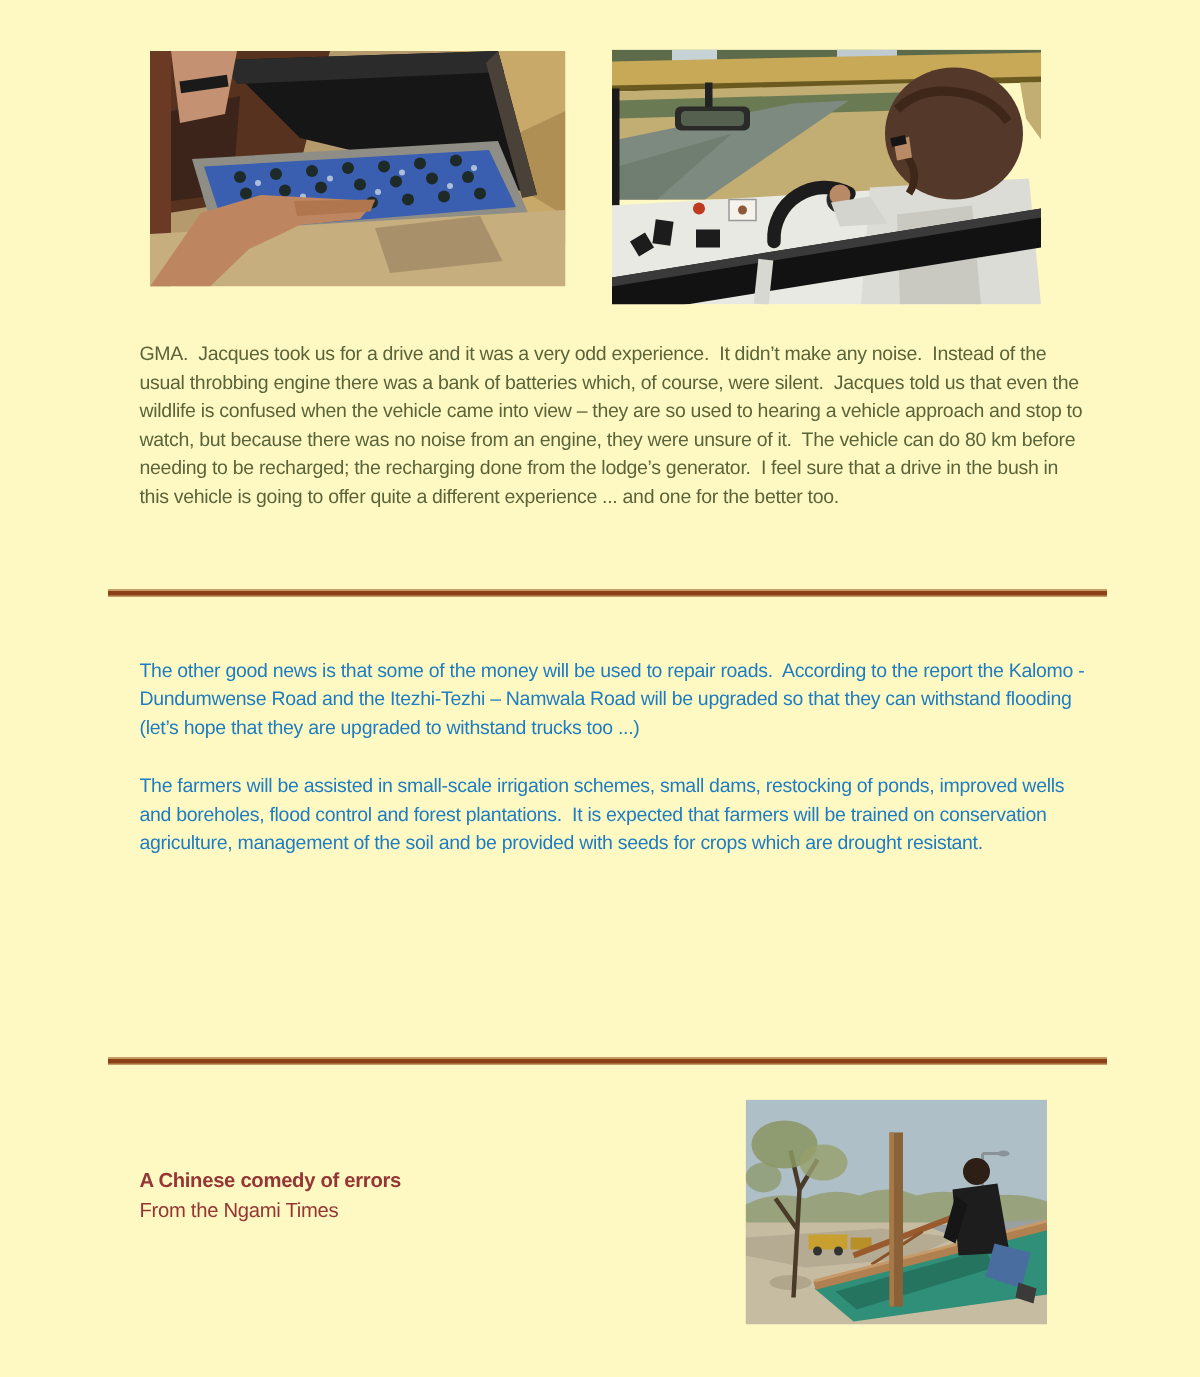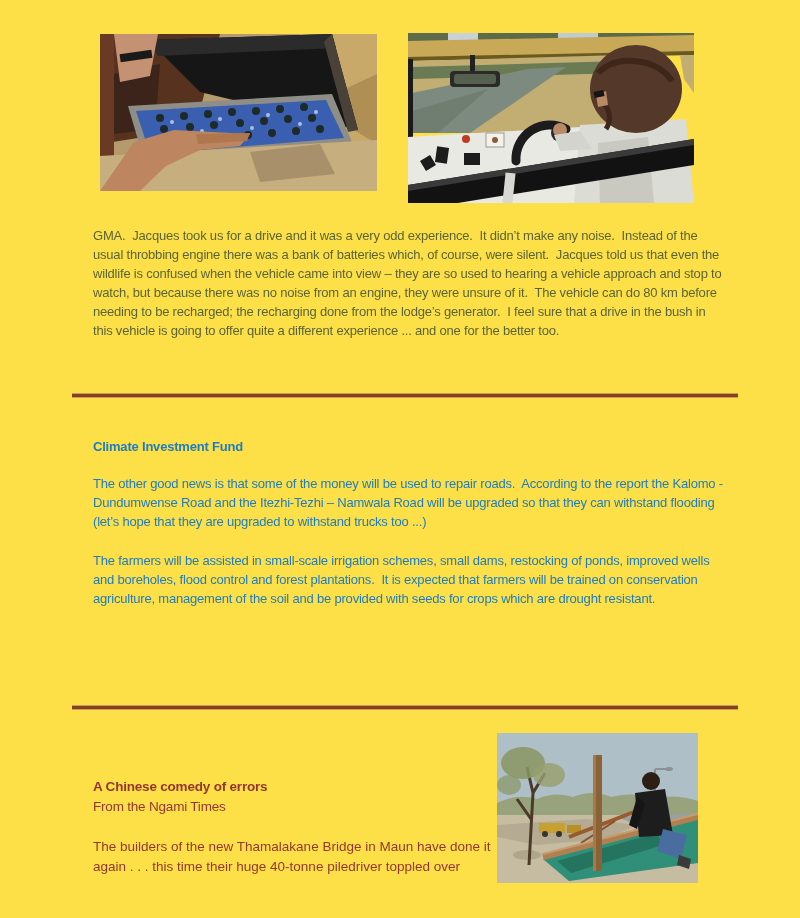--- a/index.html
+++ b/index.html
@@ -1,21 +1,21 @@
 <!DOCTYPE html>
 <html><head>
 <meta charset="utf-8">
 <style>
   * { box-sizing: border-box; margin: 0; padding: 0; }
   html, body { background: #ffffff; }
   .page {
     position: relative;
     width: 800px;
     height: 918px;
-    background: #fde047;
+    background: #fef9c3;
     font-family: "Liberation Sans", "DejaVu Sans", sans-serif;
     overflow: hidden;
   }
   .photo { position: absolute; overflow: hidden; }
   .photo svg { display: block; width: 100%; height: 100%; }
   .photo-left   { left: 100px; top: 34px;  width: 277px; height: 157px; }
   .photo-right  { left: 408px; top: 33px;  width: 286px; height: 170px; }
   .photo-bottom { left: 497px; top: 733px; width: 201px; height: 150px; }
 
   .bodytext {
@@ -181,21 +181,20 @@
       <polygon points="0,152 286,106 286,112 0,158" fill="#3A3A3A"></polygon>
       <rect x="96" y="140" width="10" height="30" fill="#D8D8D2" transform="rotate(6 101 155)"></rect>
     </svg>
   </div>
 
   <p class="bodytext para-gma">GMA.  Jacques took us for a drive and it was a very odd experience.  It didn’t make any noise.  Instead of the usual throbbing engine there was a bank of batteries which, of course, were silent.  Jacques told us that even the wildlife is confused when the vehicle came into view – they are so used to hearing a vehicle approach and stop to watch, but because there was no noise from an engine, they were unsure of it.  The vehicle can do 80 km before needing to be recharged; the recharging done from the lodge’s generator.  I feel sure that a drive in the bush in this vehicle is going to offer quite a different experience ... and one for the better too.</p>
 
   <div class="rule rule-1"></div>
 
   <section class="section-climate">
-    <h3>Climate Investment Fund</h3>
     <p class="bodytext">The other good news is that some of the money will be used to repair roads.  According to the report the Kalomo - Dundumwense Road and the Itezhi-Tezhi – Namwala Road will be upgraded so that they can withstand flooding (let’s hope that they are upgraded to withstand trucks too ...)</p>
     <p class="bodytext">The farmers will be assisted in small-scale irrigation schemes, small dams, restocking of ponds, improved wells and boreholes, flood control and forest plantations.  It is expected that farmers will be trained on conservation agriculture, management of the soil and be provided with seeds for crops which are drought resistant.</p>
   </section>
 
   <div class="rule rule-2"></div>
 
   <div class="photo photo-bottom">
     <svg viewBox="0 0 201 150" preserveAspectRatio="none">
       <rect x="0" y="0" width="201" height="150" fill="#AEBFC8"></rect>
 
@@ -238,16 +237,15 @@
       <circle cx="154" cy="48" r="9" fill="#2E1F16"></circle>
       <polygon points="166,96 190,102 184,126 160,118" fill="#4A6DA0"></polygon>
       <polygon points="182,122 194,126 192,136 180,132" fill="#3A3A38"></polygon>
       <polygon points="140,64 132,92 140,96 148,70" fill="#161616"></polygon>
     </svg>
   </div>
 
   <section class="section-comedy">
     <h3>A Chinese comedy of errors</h3>
     <div class="byline">From the Ngami Times</div>
-    <p>The builders of the new Thamalakane Bridge in Maun have done it again . . . this time their huge 40-tonne piledriver toppled over</p>
   </section>
 
 </div>
 
 </body></html>

